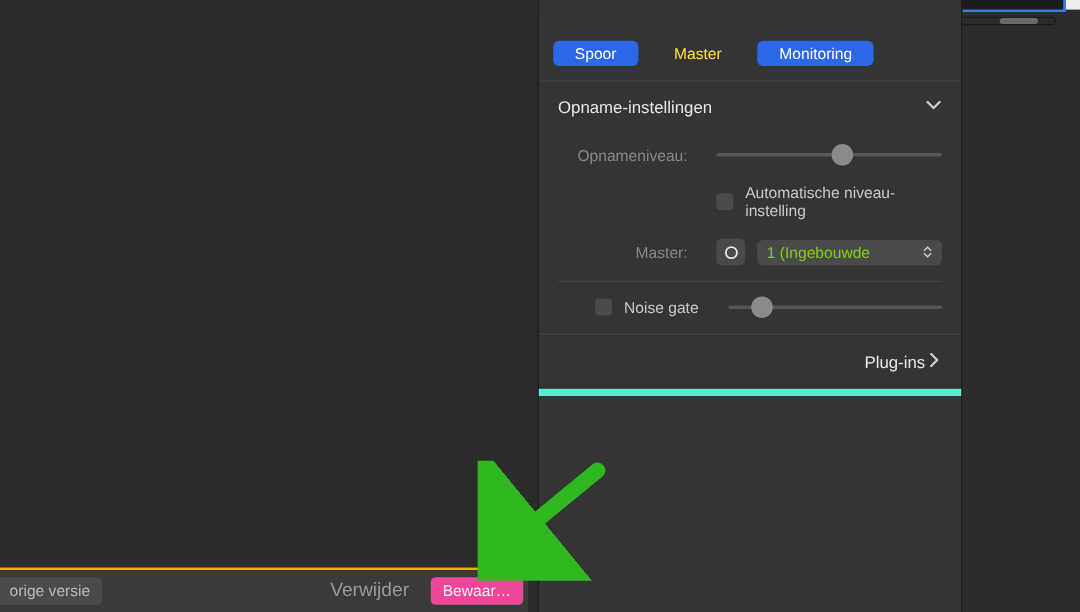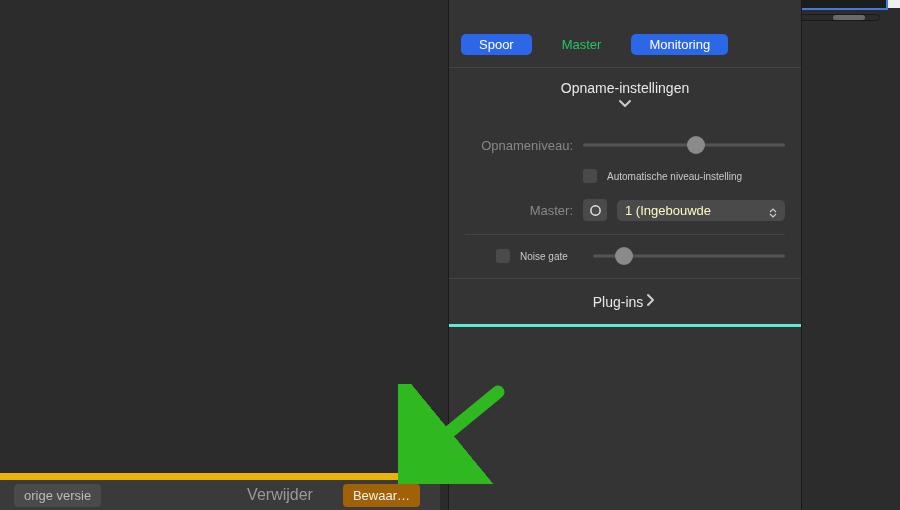--- a/index.html
+++ b/index.html
@@ -4,72 +4,72 @@
   <style>
     * { margin: 0; padding: 0; box-sizing: border-box; }
     html,body { width: 900px; height: 510px; overflow: hidden; background: #2b2b2b; font-family: -apple-system, "Helvetica Neue", Arial, sans-serif; color: #ccc; font-size: 13px; }
 
     .canvas { position: relative; width: 900px; height: 510px; }
 
     
     .left-pane { position: absolute; left: 0; top: 0; width: 440px; height: 510px; background: #2c2c2c; }
 
     
-    .bottom-bar { position: absolute; left: 0; top: 473px; width: 440px; height: 37px; background: #3a3a3a; border-top: 7px solid #eab308; display: flex; align-items: center; padding: 0 20px; gap: 20px; }
+    .bottom-bar { position: absolute; left: 0; top: 473px; width: 440px; height: 37px; background: #3a3a3a; border-top: 2px solid #eab308; display: flex; align-items: center; padding: 0 4px; gap: 8px; }
     .pill { background: #4a4a4a; color: #bbb; border-radius: 4px; padding: 4px 10px; font-size: 13px; }
     .ghost { color: #9a9a9a; padding: 4px 10px; font-size: 16px; }
     .spacer { flex: 1; }
-    .pill.light { background: #a16207; color: #f0f0f0; }
+    .pill.light { background: #ec4899; color: #f0f0f0; }
     .left-cut { margin-left: -6px; }
 
     
     .inspector { position: absolute; left: 448px; top: 0; width: 354px; height: 510px; background: #343434; border-left: 1px solid #1a1a1a; border-right: 1px solid #1a1a1a; }
     .far-right { position: absolute; left: 802px; top: 0; width: 98px; height: 510px; background: #2c2c2c; }
 
     
     .timeline-hint { position: absolute; left: 448px; top: 0; width: 440px; height: 10px; border: 2px solid #3b7de0; border-top: none; background: #1d1d1d; }
     .timeline-scroll { position: absolute; left: 452px; top: 14px; width: 428px; height: 10px;}
     .scroll-track { width: 100%; height: 7px; background: #2b2b2b; border: 1px solid #1a1a1a; border-radius: 4px; position: relative; }
     .scroll-thumb { position: absolute; right: 14px; width: 32px; height: 100%; background: #6a6a6a; border-radius: 3px; }
     .far-right-box { position: absolute; left: 882px; top: 0; width: 18px; height: 8px; background: #efefef; }
 
     
     .segmented { display: flex; gap: 12px; padding: 10px 12px 12px 12px; align-items: center; margin-top: 24px; }
     .seg-btn { border-radius: 5px; padding: 3px 18px; font-size: 13px; text-align: center; }
     .seg-active { background: #2b67e6; color: #fff; }
-    .seg-inactive { color: #22c55e; }
+    .seg-inactive { color: #fde047; }
 
     
-    .section-header { display: flex; align-items: center; justify-content: space-between; padding: 12px 16px; color: #e8e8e8; font-size: 14px; border-top: 1px solid #444; flex-direction: column; }
+    .section-header { display: flex; align-items: center; justify-content: space-between; padding: 12px 16px; color: #e8e8e8; font-size: 14px; border-top: 1px solid #444; }
     .chevron-down svg, .chevron-right svg { width: 14px; height: 14px; stroke: #ccc; fill: none; }
 
     
     .form-rows { padding: 4px 16px 6px 16px; }
-    .row { display: flex; align-items: center; padding: 8px 0; gap: 10px; }
+    .row { display: flex; align-items: center; padding: 8px 0; gap: 24px; }
     .row-label { width: 108px; text-align: right; color: #888; font-size: 13px; }
     .row-content { flex: 1; display: flex; align-items: center; gap: 10px; }
 
     .slider { position: relative; flex: 1; height: 16px; }
     .slider-track { position: absolute; top: 50%; left: 0; right: 0; height: 3px; background: #555; border-radius: 2px; transform: translateY(-50%); }
     .slider-thumb { position: absolute; top: 50%; width: 18px; height: 18px; background: #8a8a8a; border-radius: 50%; transform: translate(-50%, -50%); }
 
     .checkbox { width: 14px; height: 14px; background: #4a4a4a; border-radius: 3px; flex-shrink: 0; }
-    .check-label { color: #c9c9c9; font-size: 10px; }
+    .check-label { color: #c9c9c9; font-size: 13px; }
 
     .icon-box { width: 24px; height: 22px; background: #4a4a4a; border-radius: 4px; display: flex; align-items: center; justify-content: center; }
     .icon-box svg { width: 13px; height: 13px; }
 
-    .select { flex: 1; background: #4a4a4a; border-radius: 5px; padding: 3px 8px; display: flex; align-items: flex-end; justify-content: space-between; color: #fef9c3; font-size: 13px; }
+    .select { flex: 1; background: #4a4a4a; border-radius: 5px; padding: 3px 8px; display: flex; align-items: center; justify-content: space-between; color: #84cc16; font-size: 13px; }
     .select-arrows { display: flex; flex-direction: column; gap: 0; }
     .select-arrows svg { width: 8px; height: 5px; stroke: #ccc; fill: none; }
 
     .divider { height: 1px; background: #444; margin: 5px 0; }
 
     
-    .collapsed-section { display: flex; align-items: center; justify-content: center; padding: 14px 16px; color: #e8e8e8; font-size: 14px; border-top: 1px solid #444; border-bottom: 3px solid #5eead4; }
+    .collapsed-section { display: flex; align-items: center; justify-content: flex-end; padding: 14px 16px; color: #e8e8e8; font-size: 14px; border-top: 1px solid #444; border-bottom: 6px solid #5eead4; }
 
     
     .annotation-arrow { position: absolute; left: 398px; top: 384px; pointer-events: none; }
     .annotation-arrow svg { width: 110px; height: 100px; }
   </style>
 </head>
 <body>
 
 <div class="canvas">
 

